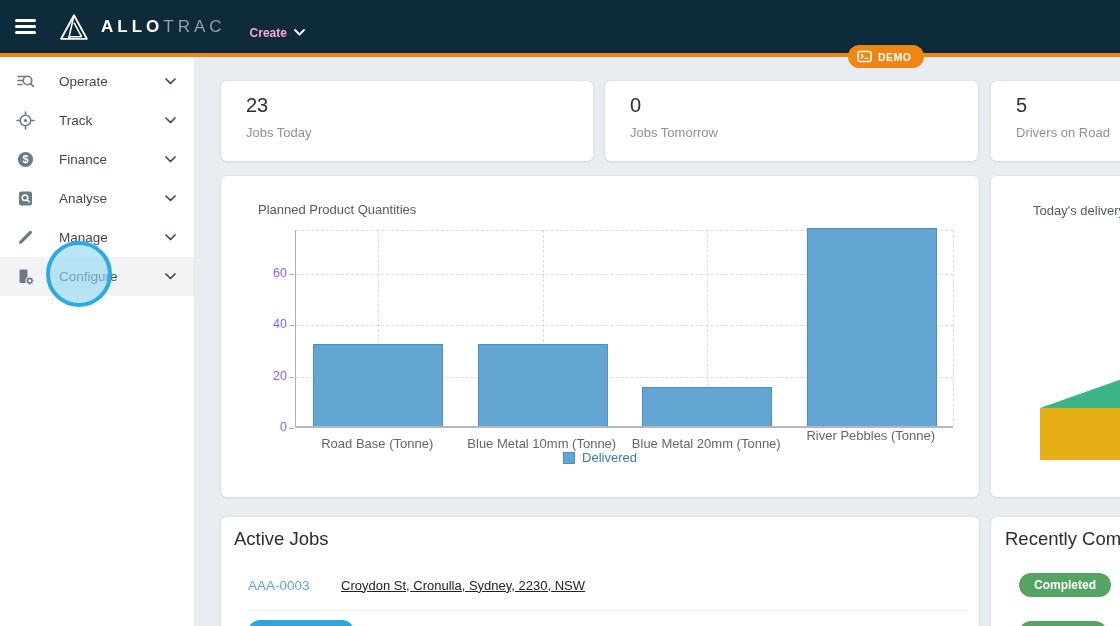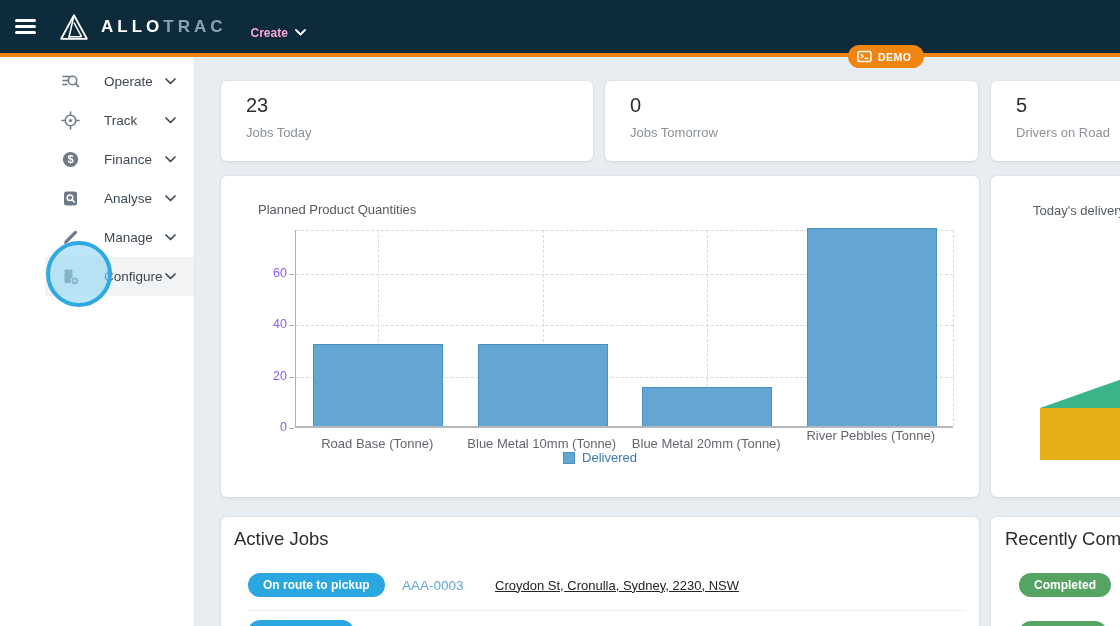--- a/index.html
+++ b/index.html
@@ -13,34 +13,34 @@
   
   .navbar {
     position:absolute; left:0; top:0; width:1120px; height:57px;
     background:#0e2b3c; border-bottom:4px solid #ee8412;
     display:flex; align-items:center; z-index:20;
   }
   .hamburger { margin-left:15px; width:22px; cursor:pointer; }
   .hamburger span { display:block; width:21px; height:2.6px; background:#fff; border-radius:2px; margin:3.6px 0; }
   .logo-tri { margin-left:22px; }
   .brand { margin-left:12px; font-size:17px; letter-spacing:4px; font-weight:700; color:#fff; }
-  .brand .lt { color:#8da2b0; font-weight:700; }
+  .brand .lt { color:#8da2b0; font-weight:400; }
   .create-btn { margin-left:24px; display:flex; align-items:center; gap:7px; color:#f9a8d4;
     font-size:12px; font-weight:700; cursor:pointer;margin-top:12px; }
   
   .demo-badge {
     position:absolute; left:848px; top:45px; height:23px; z-index:30;
     background:#f08511; border-radius:12px; padding:0 12px 0 9px;
     display:flex; align-items:center; gap:6px; color:#fff;
     font-size:10.5px; font-weight:800; letter-spacing:.5px; cursor:pointer;
   }
   
   .sidebar {
     position:absolute; left:0; top:57px; width:195px; height:569px;
-    background:#fff; border-right:1px solid #e2e6ea; padding-top:5px; z-index:10;padding-left:45px;
+    background:#fff; border-right:1px solid #e2e6ea; padding-top:5px; z-index:10;
   }
   .side-item {
     height:39px; display:flex; align-items:center; padding:0 18px 0 16px; cursor:pointer;
   }
   .side-item.active { background:#f2f3f4; }
   .side-icon { width:19px; height:19px; flex:0 0 19px; display:flex; align-items:center; justify-content:center; }
   .side-label { margin-left:24px; flex:1; font-size:13.5px; color:#3d4852; }
   .click-indicator {
     position:absolute; left:46px; top:184px; width:66px; height:66px;
     border-radius:50%; border:4px solid #2fa9e2; background:rgba(146,214,243,0.62);
@@ -268,23 +268,20 @@
   <div class="delivery-title">Today's delivery fu</div>
   <svg class="delivery-chart" width="145" height="321" viewBox="0 0 145 321">
     <polygon id="delivery-green" points="49,232 145,198 145,232" fill="#3bb487"></polygon>
     <rect id="delivery-gold" x="49" y="232" width="96" height="52" fill="#e6af15"></rect>
   </svg>
 </div>
 
 <div class="card jobs-card">
   <div class="section-title" style="left:13px; top:11px;">Active Jobs</div>
   <div class="job-row">
-    <span class="col-status">
-      <span class="pill" style="background-color: rgb(42, 167, 224);">On route to pickup</span>
-    </span>
     <span class="col-id">AAA-0003</span>
     <span class="col-address">Croydon St, Cronulla, Sydney, 2230, NSW</span>
   </div>
   <div class="row-divider"></div>
   <span class="pill partial-pill" style="background-color: rgb(42, 167, 224);"></span>
 </div>
 
 <div class="card recent-card">
   <div class="section-title" style="left:14px; top:11px;">Recently Com</div>
   <span class="recent-pill-wrap">

